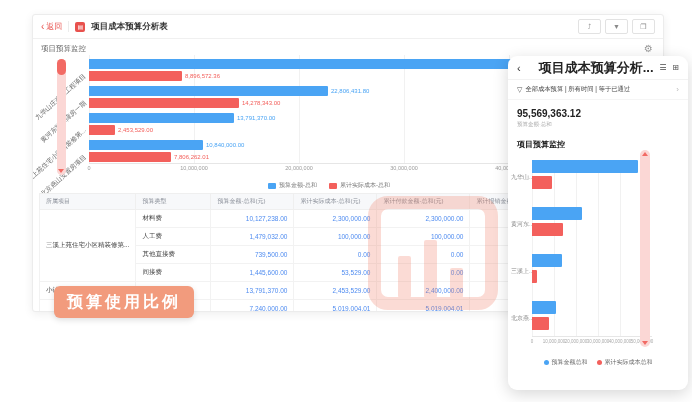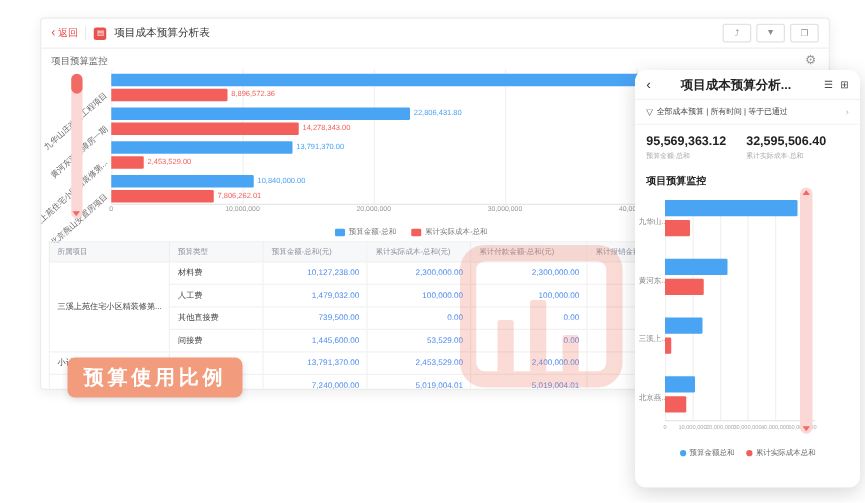--- a/index.html
+++ b/index.html
@@ -7,21 +7,21 @@
        font-family:"Liberation Sans","DejaVu Sans",sans-serif;}
   
   .main-card{position:absolute;left:32px;top:14px;width:630px;height:296px;background:#fff;
              border:1px solid #ececec;border-radius:3px;box-shadow:0 2px 10px rgba(0,0,0,.07);overflow:hidden;}
   .titlebar{height:23px;border-bottom:1px solid #f0f0f0;display:flex;align-items:center;padding:0 8px;gap:6px;}
   .back{color:#E8514D;font-size:8px;display:flex;align-items:center;gap:2px;cursor:pointer}
   .back .chev{font-size:10px;line-height:8px}
   .vdiv{width:1px;height:11px;background:#ececec}
   .doc-icon{width:10px;height:10px;background:#E8514D;border-radius:2px;color:#fff;font-size:6px;
             display:flex;align-items:center;justify-content:center}
-  .tb-title{font-size:8.5px;color:#333;font-weight:normal}
+  .tb-title{font-size:8.5px;color:#333;font-weight:bold}
   .tb-actions{margin-left:auto;display:flex;gap:4px}
   .tb-btn{min-width:17px;height:13px;border:1px solid #e2e2e2;border-radius:2px;display:flex;align-items:center;
           justify-content:center;color:#8a8a8a;font-size:7px;background:#fff;padding:0 2px;cursor:pointer}
   .section-row{display:flex;align-items:center;padding:5px 10px 0 8px;}
   .section-title{font-size:7.5px;color:#666}
   .gear{margin-left:auto;color:#9a9a9a;font-size:10px;line-height:10px;cursor:pointer}
   
   #main-chart{position:absolute;left:0;top:40px;width:628px;height:124px;}
   .grid-v{position:absolute;top:0;width:1px;background:#f1f1f1}
   .baseline{position:absolute;height:1px;background:#e6e6e6}
@@ -53,21 +53,21 @@
   .wm-bar{position:absolute;bottom:14px;width:13px;background:#F0795F;border-radius:2px}
   
   .sticker{position:absolute;left:54px;top:286px;height:32px;padding:0 13px;background:#F29B7D;border-radius:6px;
            color:#fff;font-size:16px;font-weight:bold;letter-spacing:3px;display:flex;align-items:center;z-index:20;
            box-shadow:0 2px 6px rgba(0,0,0,.12)}
   
   .panel{position:absolute;left:508px;top:56px;width:180px;height:334px;background:#fff;border-radius:9px;
          box-shadow:0 4px 16px rgba(0,0,0,.16);z-index:15;overflow:hidden}
   .p-header{height:23px;display:flex;align-items:center;padding:0 9px;border-bottom:1px solid #f2f2f2}
   .p-back{color:#333;font-size:11px;line-height:10px;cursor:pointer}
-  .p-title{font-size:10px;font-weight:bold;color:#222;margin-left:24px;white-space:nowrap}
+  .p-title{font-size:13px;font-weight:bold;color:#222;margin-left:18px;white-space:nowrap}
   .p-hicons{margin-left:auto;display:flex;gap:6px;color:#4a4a4a;font-size:8px}
   .p-hicons span{cursor:pointer}
   .p-filter{display:flex;align-items:center;gap:3px;padding:5px 9px;border-bottom:1px solid #f5f5f5;
             font-size:6.3px;color:#444}
   .p-filter .fchev{margin-left:auto;color:#bbb;font-size:8px}
   .p-funnel{color:#555;font-size:7px}
   .p-stats{display:flex;padding:8px 9px 4px;gap:16px}
   .p-num{font-size:10px;color:#222;font-weight:bold;white-space:nowrap}
   .p-sub{font-size:5.5px;color:#aaa;margin-top:2px}
   .p-section{font-size:8px;font-weight:bold;color:#222;padding:7px 9px 2px}
@@ -245,24 +245,20 @@
   <div class="p-filter">
     <span class="p-funnel">▽</span>
     <span>全部成本预算 | 所有时间 | 等于已通过</span>
     <span class="fchev">›</span>
   </div>
   <div class="p-stats">
     <div>
       <div class="p-num">95,569,363.12</div>
       <div class="p-sub">预算金额·总和</div>
     </div>
-    <div>
-      <div class="p-num">32,595,506.40</div>
-      <div class="p-sub">累计实际成本·总和</div>
-    </div>
   </div>
   <div class="p-section">项目预算监控</div>
   <div id="panel-chart">
       <div class="grid-v" style="left: 24px; height: 176px;"></div>
       <div class="tick" style="left: 24px; top: 179px;">0</div>
       <div class="grid-v" style="left: 46px; height: 176px;"></div>
       <div class="tick" style="left: 46px; top: 179px;">10,000,000</div>
       <div class="grid-v" style="left: 68px; height: 176px;"></div>
       <div class="tick" style="left: 68px; top: 179px;">20,000,000</div>
       <div class="grid-v" style="left: 90px; height: 176px;"></div>

